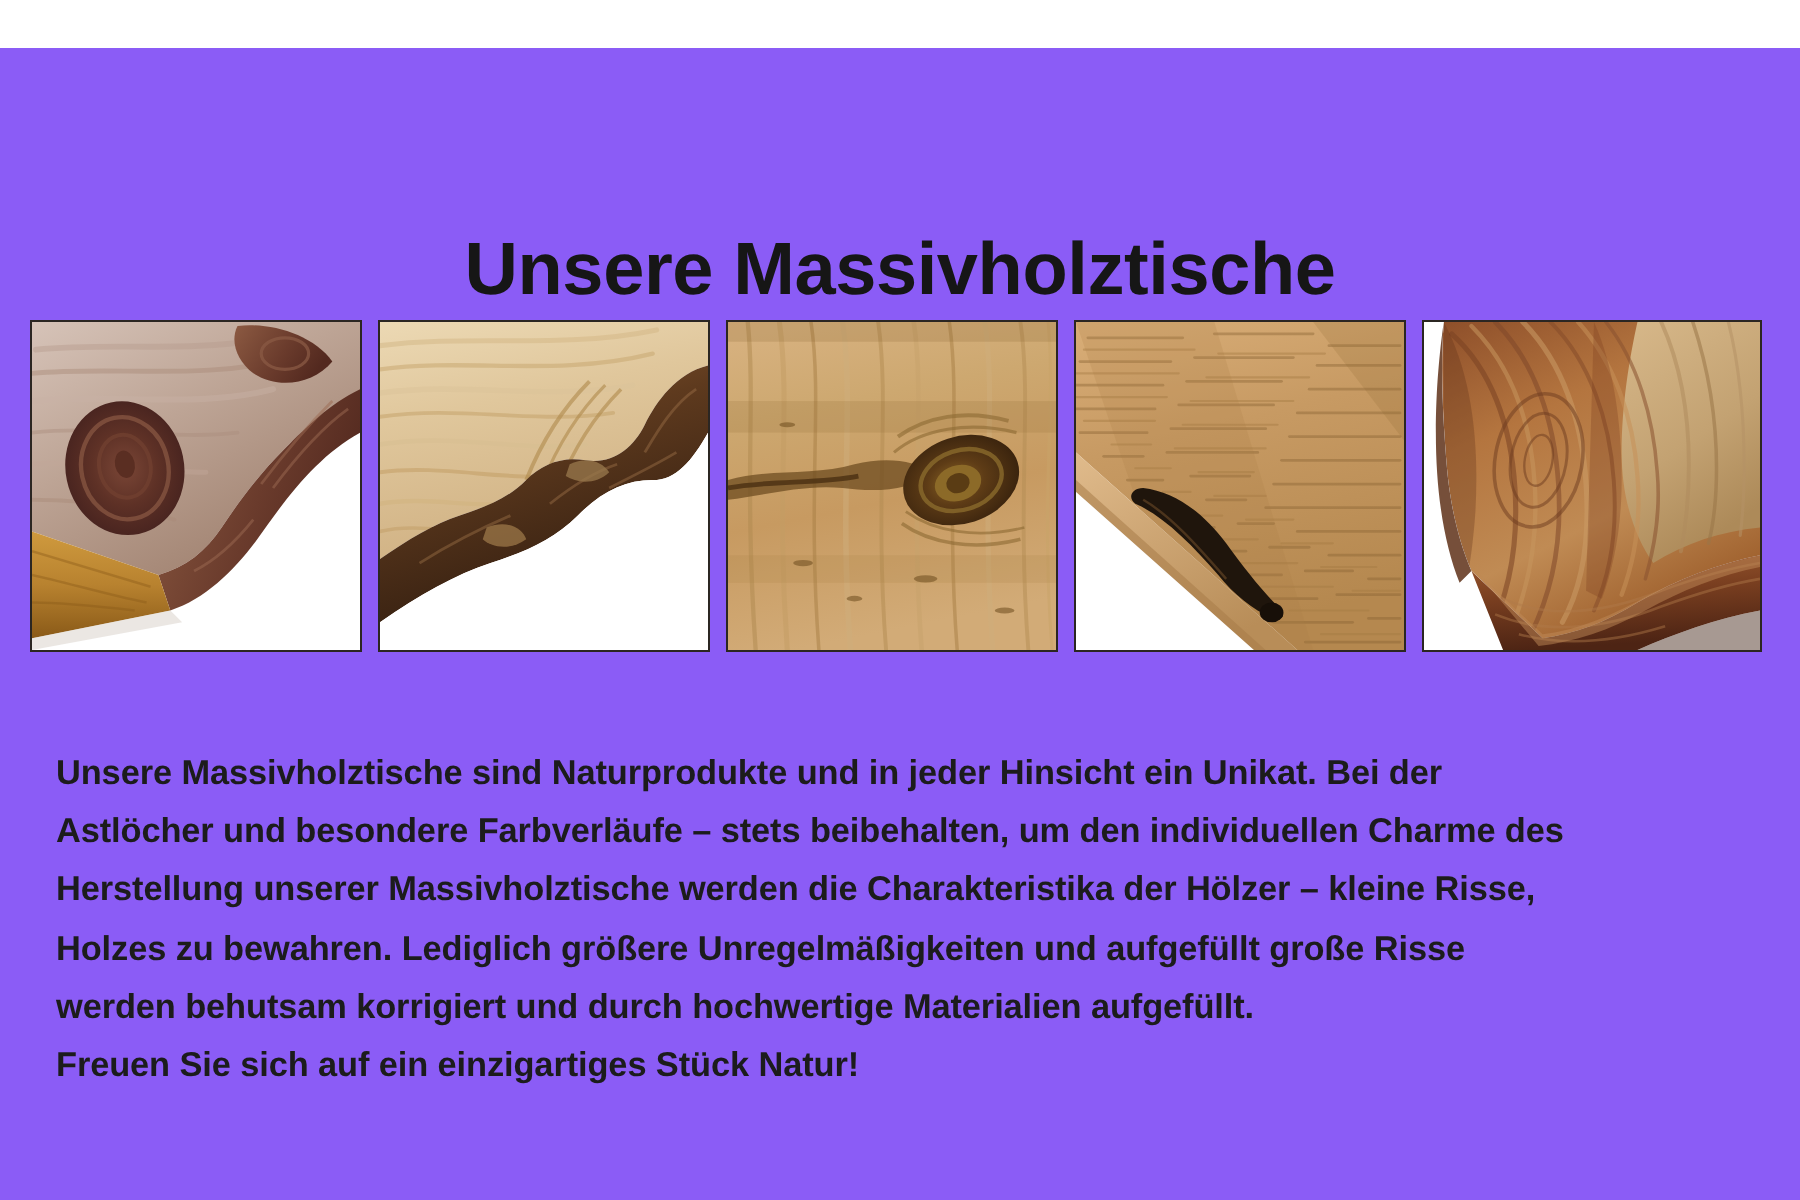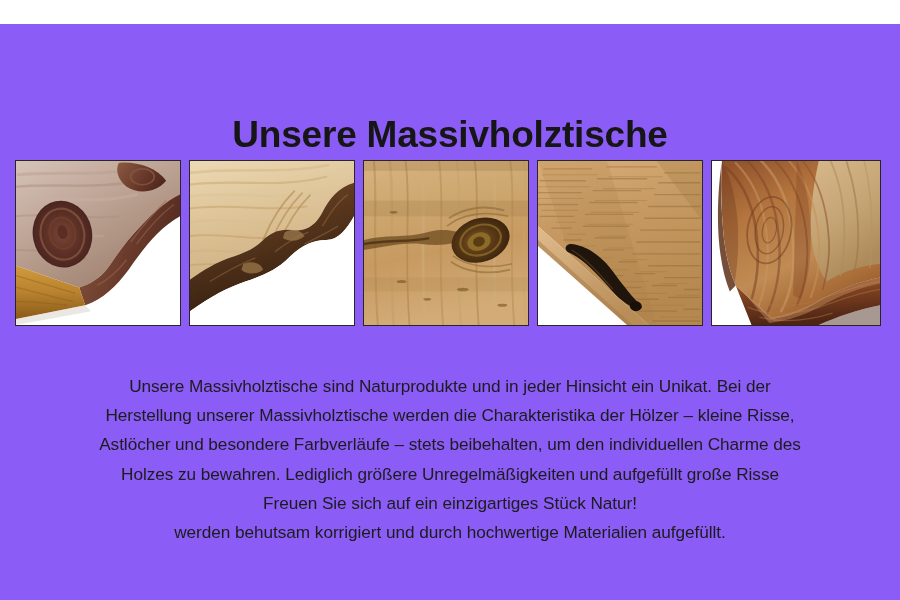--- a/index.html
+++ b/index.html
@@ -68,23 +68,22 @@
     width: 100%;
     height: 100%;
   }
 
   
   .body-text {
     position: absolute;
     top: 348px;
     left: 28px;
     width: 844px;
-    text-align: center;
     font-size: 17.2px;
-    font-weight: 400;
+    font-weight: 700;
     color: #1c1c1c;
     line-height: 29.2px;
     letter-spacing: -0.05px;
   }
   .body-text .line {
     display: block;
     white-space: nowrap;
   }
 </style>
 </head>
@@ -463,20 +462,20 @@
 
           <path d="M40,166 L108,166 C126,158 148,150 170,146 L170,166 Z" fill="#3c1c0e" opacity="0.45"></path>
         </svg>
       </div>
     </div>
 
   </div>
 
   <div class="body-text">
     <span class="line">Unsere Massivholztische sind Naturprodukte und in jeder Hinsicht ein Unikat. Bei der</span>
+    <span class="line">Astlöcher und besondere Farbverläufe – stets beibehalten, um den individuellen Charme des</span>
     <span class="line">Herstellung unserer Massivholztische werden die Charakteristika der Hölzer – kleine Risse,</span>
-    <span class="line">Astlöcher und besondere Farbverläufe – stets beibehalten, um den individuellen Charme des</span>
     <span class="line">Holzes zu bewahren. Lediglich größere Unregelmäßigkeiten und aufgefüllt große Risse</span>
+    <span class="line">werden behutsam korrigiert und durch hochwertige Materialien aufgefüllt.</span>
     <span class="line">Freuen Sie sich auf ein einzigartiges Stück Natur!</span>
-    <span class="line">werden behutsam korrigiert und durch hochwertige Materialien aufgefüllt.</span>
   </div>
 
 </div>
 
 </body></html>

